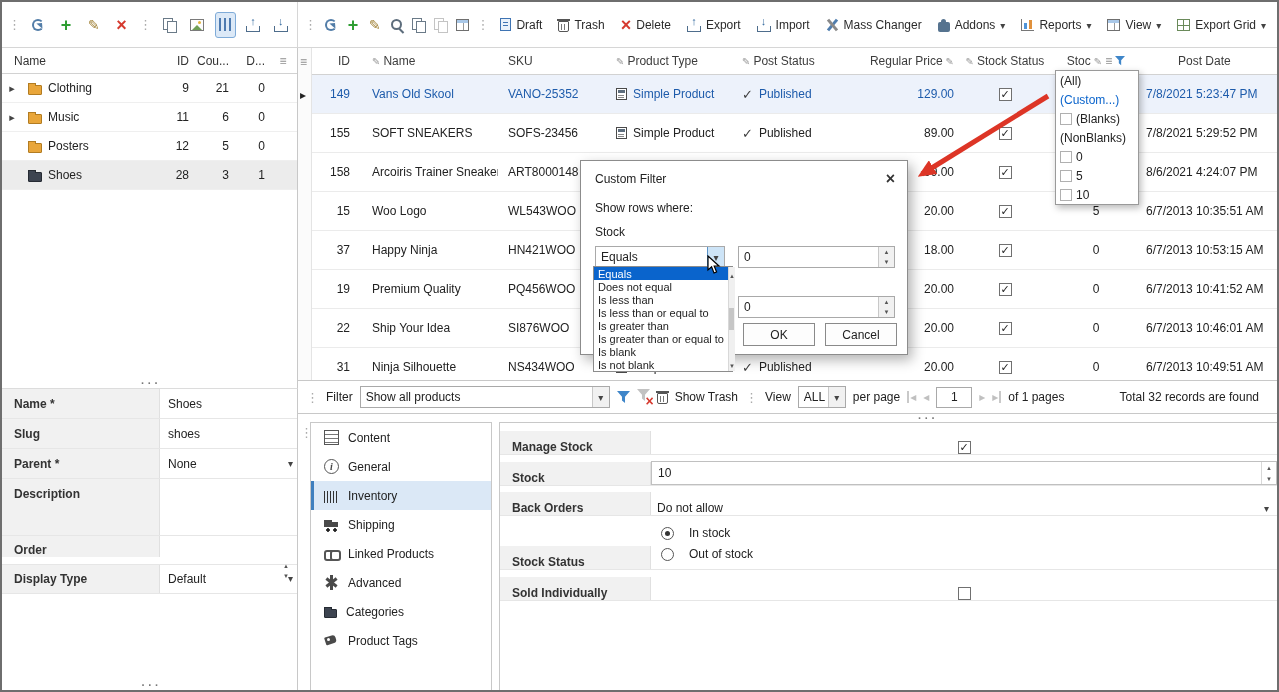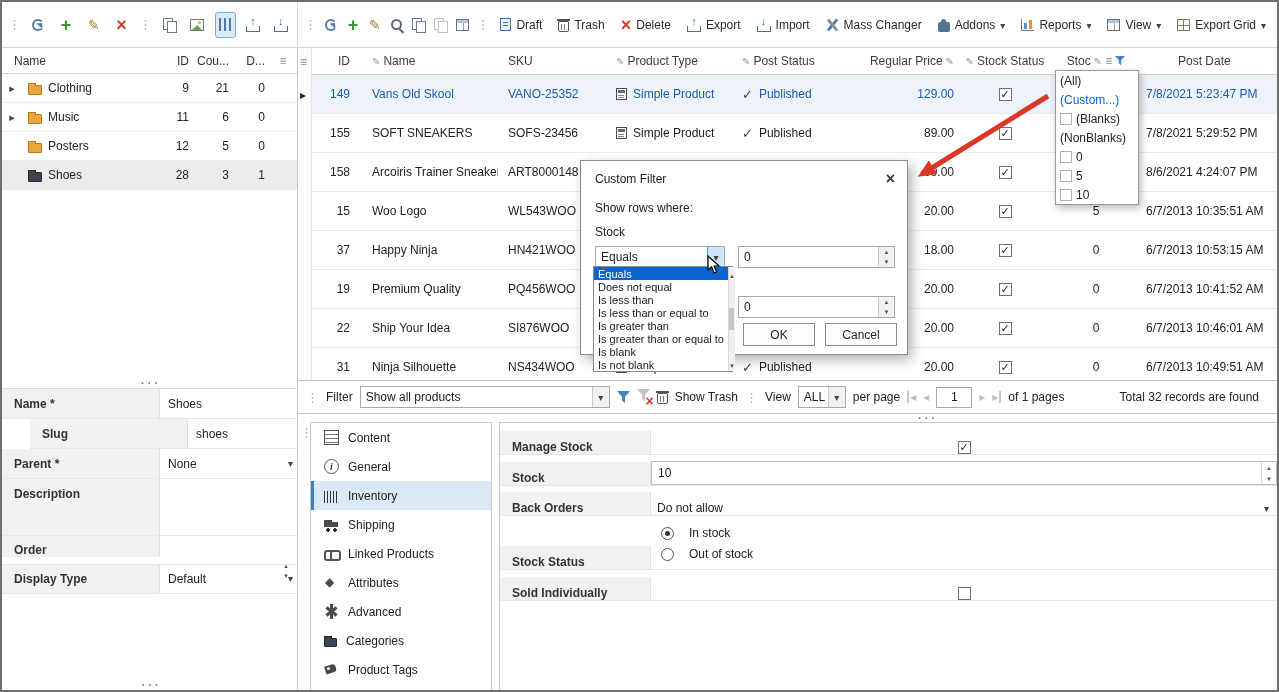--- a/index.html
+++ b/index.html
@@ -385,21 +385,21 @@
   <div class="hsplit">
       <span class="g g-hdots"></span>
     </div>
   <div class="left-form">
     <div class="lf-row" style="height:30px;">
       <div class="lf-label">Name *</div>
       <div class="lf-val">
           <span class="txt">Shoes</span>
         </div>
     </div>
-    <div class="lf-row" style="height:30px;margin-left:28px;">
+    <div class="lf-row" style="height:30px;">
       <div class="lf-label">Slug</div>
       <div class="lf-val">
           <span class="txt">shoes</span>
         </div>
     </div>
     <div class="lf-row" style="height:30px;">
       <div class="lf-label">Parent *</div>
       <div class="lf-val">
           <span class="txt">None</span>
           <span class="g g-caret"></span>
@@ -680,24 +680,20 @@
       </div>
     <div class="tab-item">
         <span class="ti ti-truck"></span>
         <span>Shipping</span>
       </div>
     <div class="tab-item">
         <span class="ti ti-link"></span>
         <span>Linked Products</span>
       </div>
     <div class="tab-item">
-        <span class="ti ti-attr"></span>
-        <span>Attributes</span>
-      </div>
-    <div class="tab-item">
         <span class="ti ti-adv"></span>
         <span>Advanced</span>
       </div>
     <div class="tab-item">
         <span class="ic i-folder dark" style="width:13px;height:9px;"></span>
         <span>Categories</span>
       </div>
     <div class="tab-item">
         <span class="ti ti-tag"></span>
         <span>Product Tags</span>

